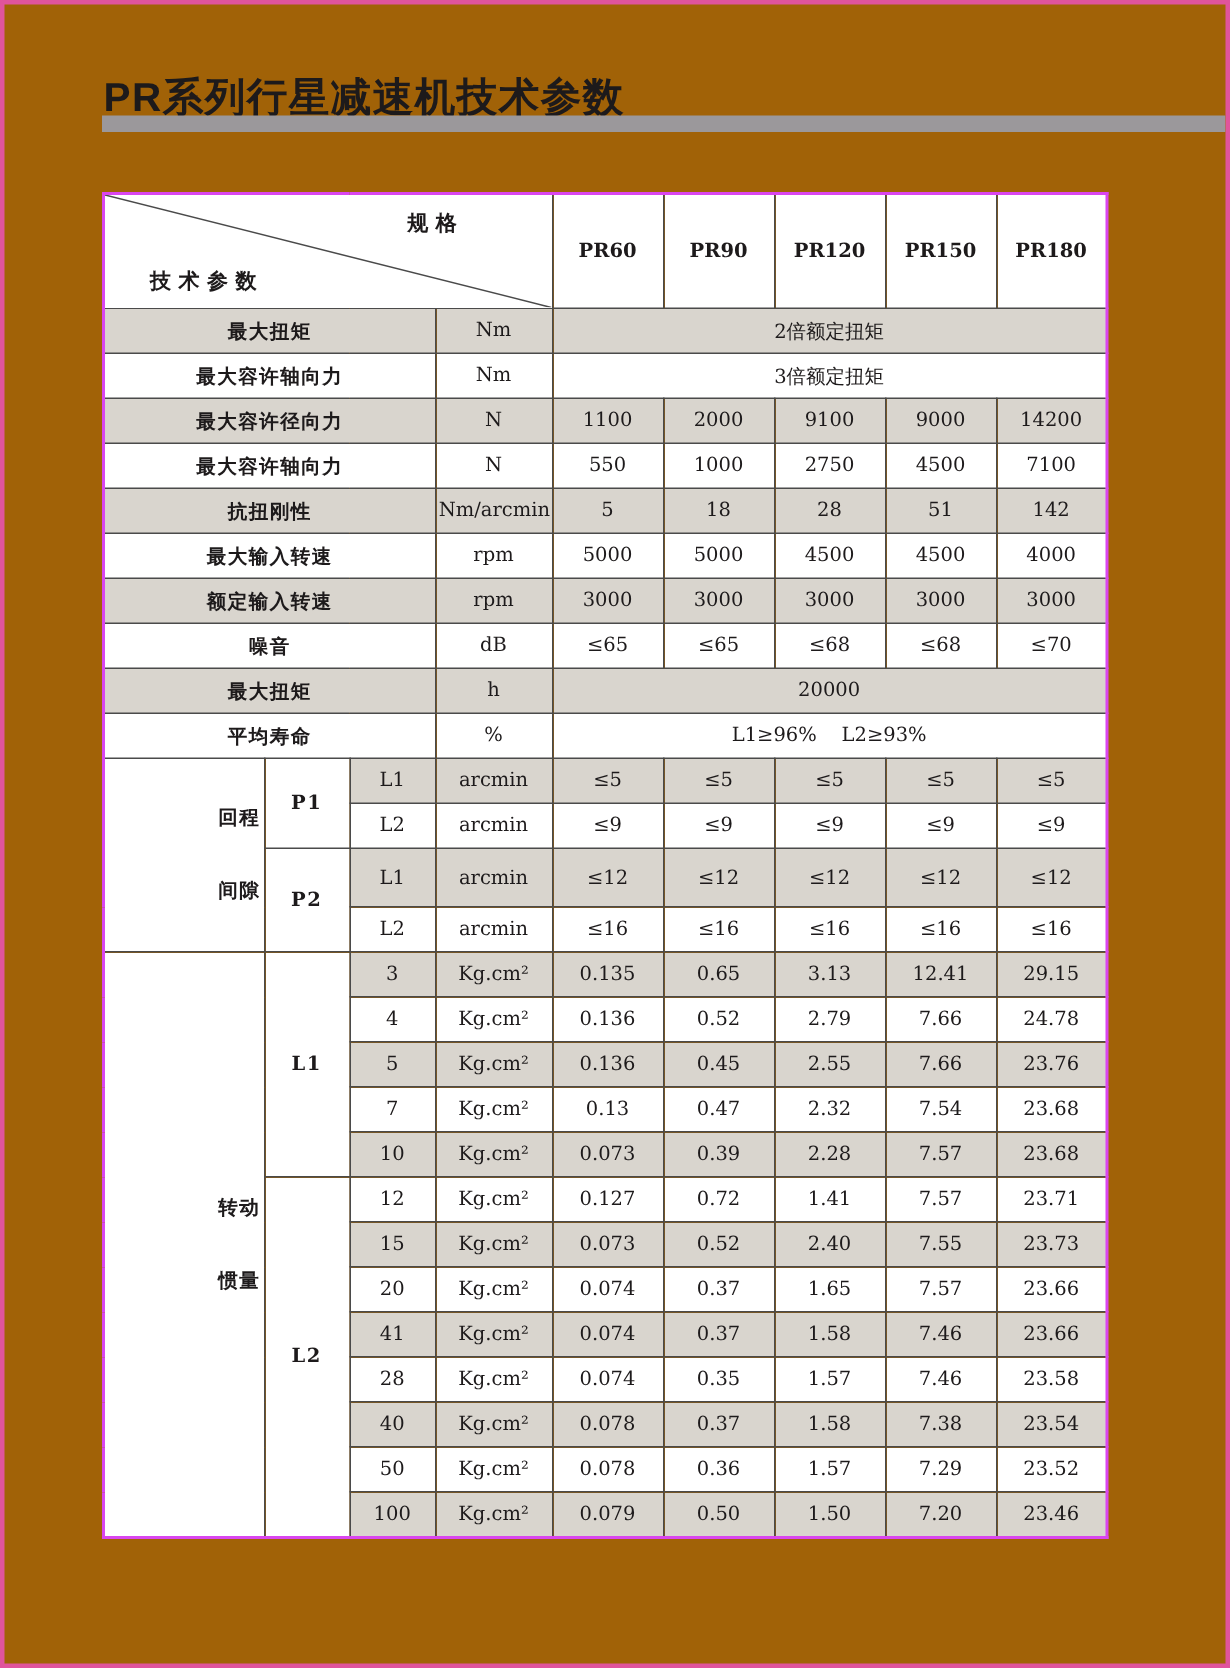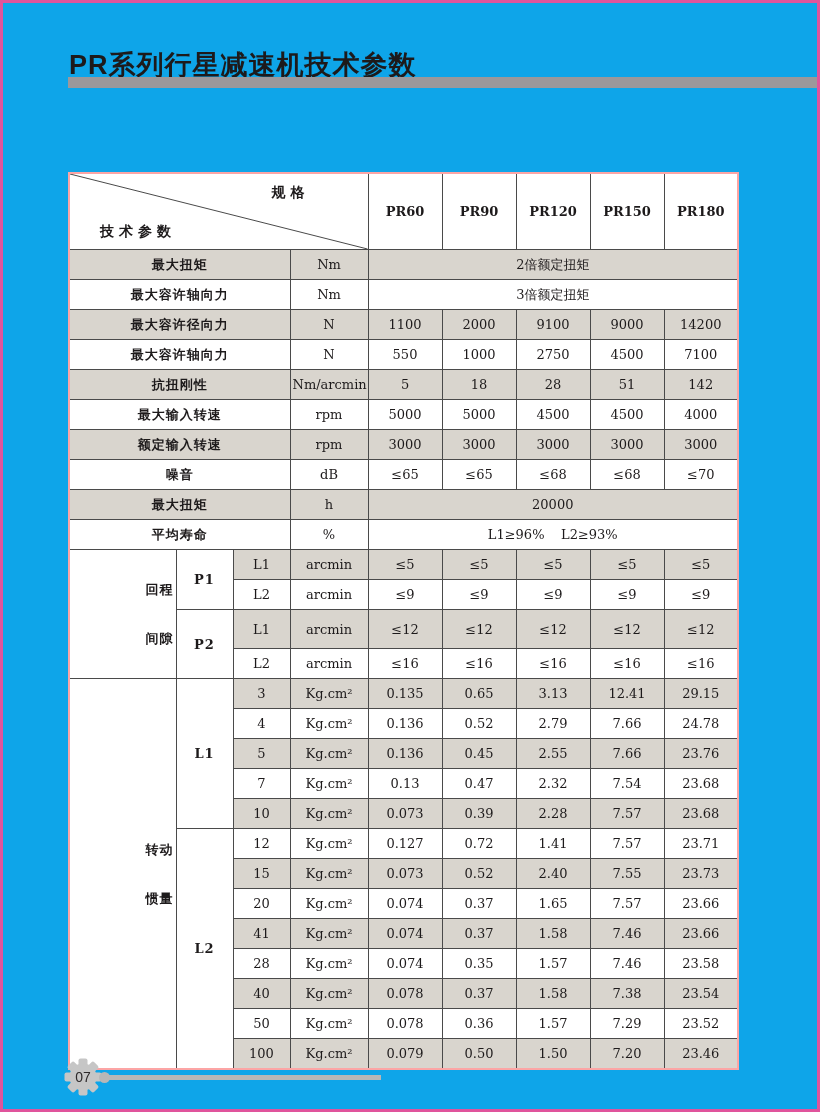--- a/index.html
+++ b/index.html
@@ -1,20 +1,20 @@
 <!DOCTYPE html>
 <html lang="zh"><head>
 <meta charset="utf-8">
 <style>
   html,body{margin:0;padding:0;background:#ffffff;}
   #page{
     position:relative;
     width:820px;height:1112px;
     box-sizing:border-box;
-    background:#0ea5e9;
+    background:#a16207;
     border:3px solid #e0549c;
     overflow:hidden;
     font-family:"Liberation Sans","DejaVu Sans",sans-serif;
     color:#1d1a1b;
   }
   
   .page-title{
     position:absolute;left:66px;top:26px;
     font-size:27px;font-weight:bold;letter-spacing:1px;
     color:#1d1a1b;
@@ -32,21 +32,21 @@
   }
   table.spec td{
     border:1px solid #4a4a4a;
     text-align:center;vertical-align:middle;
     height:29px;padding:0 2px;
     background:#ffffff;
     font-family:"DejaVu Serif","Liberation Serif",serif;
     white-space:pre;
     overflow:hidden;
   }
-  table.spec{border:2px solid #fca5a5;margin-top:44px;}
+  table.spec{border:2px solid #d946ef;}
   tr.g td{background:#d9d5ce;}
   table.spec td.wcell{background:#ffffff;}
   td.lbl,td.rowhead,td.sub{
     font-family:"Liberation Sans","DejaVu Sans",sans-serif;
     font-weight:600;letter-spacing:1px;
   }
   td.model{
     font-weight:600;height:60px;
     font-family:"Liberation Sans","DejaVu Sans",sans-serif;
   }
@@ -353,28 +353,14 @@
         <td>0.079</td>
         <td>0.50</td>
         <td>1.50</td>
         <td>7.20</td>
         <td>23.46</td>
       </tr>
     </tbody>
       </table>
   </div>
 
-  <div class="footer">
-    <svg class="gear" width="40" height="40" viewBox="-20 -20 40 40">
-      <g fill="#c6c6c6">
-        <rect x="-4.5" y="-18.5" width="9" height="37" rx="2"></rect>
-        <rect x="-4.5" y="-18.5" width="9" height="37" rx="2" transform="rotate(45)"></rect>
-        <rect x="-4.5" y="-18.5" width="9" height="37" rx="2" transform="rotate(90)"></rect>
-        <rect x="-4.5" y="-18.5" width="9" height="37" rx="2" transform="rotate(135)"></rect>
-        <circle r="13.5"></circle>
-      </g>
-      <text y="5" text-anchor="middle" font-size="14" fill="#2d292a" font-family="Liberation Sans, DejaVu Sans, sans-serif">07</text>
-    </svg>
-    <div class="footer-dot"></div>
-    <div class="footer-line"></div>
-  </div>
 
 </div>
 
 </body></html>

